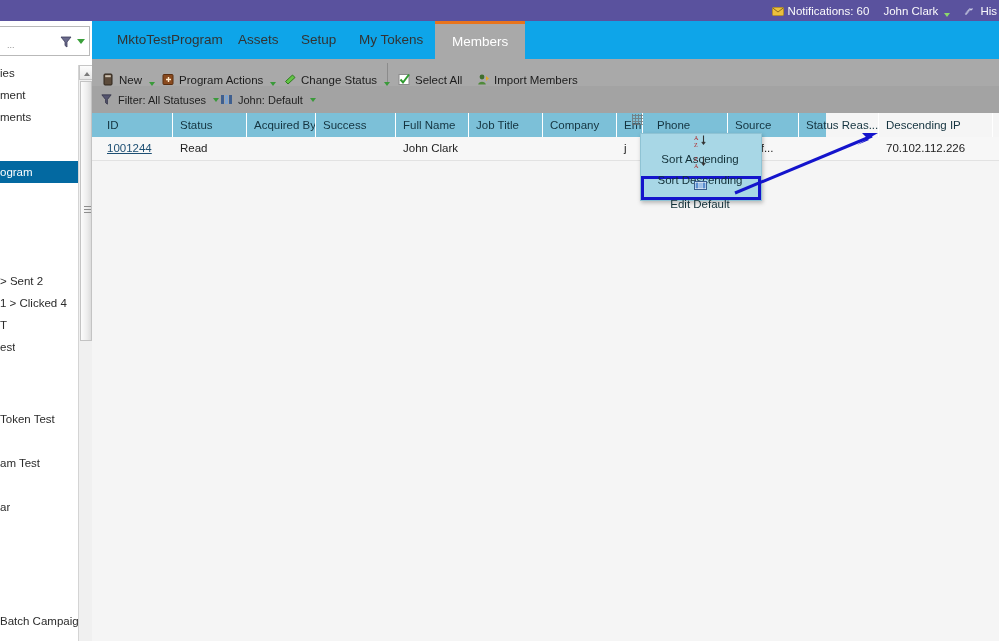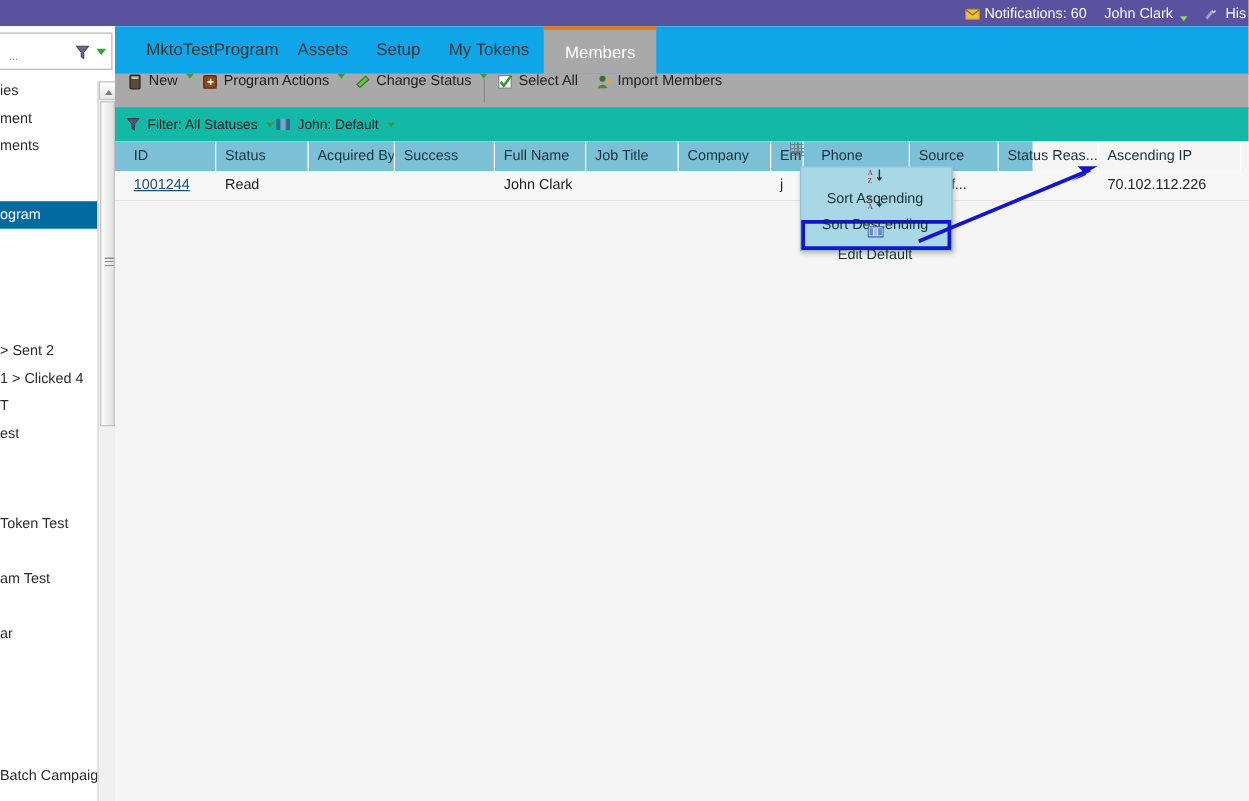--- a/index.html
+++ b/index.html
@@ -202,21 +202,21 @@
     left: 0; top: 38px;
     width: 907px; height: 27px;
     background: #a9a9a9;
     border-bottom: 1px solid #8f8f8f;
   }
   .tbtn {
     position: absolute;
     top: 0;
     height: 27px;
     display: flex;
-    align-items: flex-start;
+    align-items: flex-end;
     gap: 4px;
     font-size: 11.5px;
     color: #1c1c1c;
     white-space: nowrap;
     cursor: pointer;
   }
   .tbtn .cap {
     width: 0; height: 0;
     border-left: 3.5px solid transparent;
     border-right: 3.5px solid transparent;
@@ -234,21 +234,21 @@
     width: 13px; height: 13px;
     position: relative;
     flex: 0 0 auto;
   }
 
   
   .filterbar {
     position: absolute;
     left: 0; top: 65px;
     width: 907px; height: 27px;
-    background: #14b8a6;
+    background: #a3a3a3;
   }
   .fbtn {
     position: absolute;
     top: 0;
     height: 27px;
     display: flex;
     align-items: center;
     gap: 5px;
     font-size: 11px;
     color: #1f1f1f;
@@ -549,21 +549,21 @@
         <div class="gh-cell" style="left:81px;width:74px"><span>Status</span></div>
         <div class="gh-cell" style="left:155px;width:69px"><span>Acquired By</span></div>
         <div class="gh-cell" style="left:224px;width:80px"><span>Success</span></div>
         <div class="gh-cell" style="left:304px;width:73px"><span>Full Name</span></div>
         <div class="gh-cell" style="left:377px;width:74px"><span>Job Title</span></div>
         <div class="gh-cell" style="left:451px;width:74px"><span>Company</span></div>
         <div class="gh-cell" style="left:525px;width:26px"><span>Em</span></div>
         <div class="gh-cell" style="left:551px;width:85px;padding-left:14px"><span>Phone</span></div>
         <div class="gh-cell" style="left:636px;width:71px"><span>Source</span></div>
         <div class="gh-cell" style="left:707px;width:80px"><span>Status Reas...</span></div>
-        <div class="gh-cell" style="left:787px;width:114px"><span>Ascending IP</span></div>
+        <div class="gh-cell" style="left:787px;width:114px"><span>Descending IP</span></div>
 
         <div class="col-drag" style="left:540px;top:1px"></div>
       </div>
 
       <div class="grid-row">
         <div class="gr-cell link" style="left:8px;width:73px"><span>1001244</span></div>
         <div class="gr-cell" style="left:81px;width:74px"><span>Read</span></div>
         <div class="gr-cell" style="left:155px;width:69px"><span></span></div>
         <div class="gr-cell" style="left:224px;width:80px"><span></span></div>
         <div class="gr-cell" style="left:304px;width:73px"><span>John Clark</span></div>

